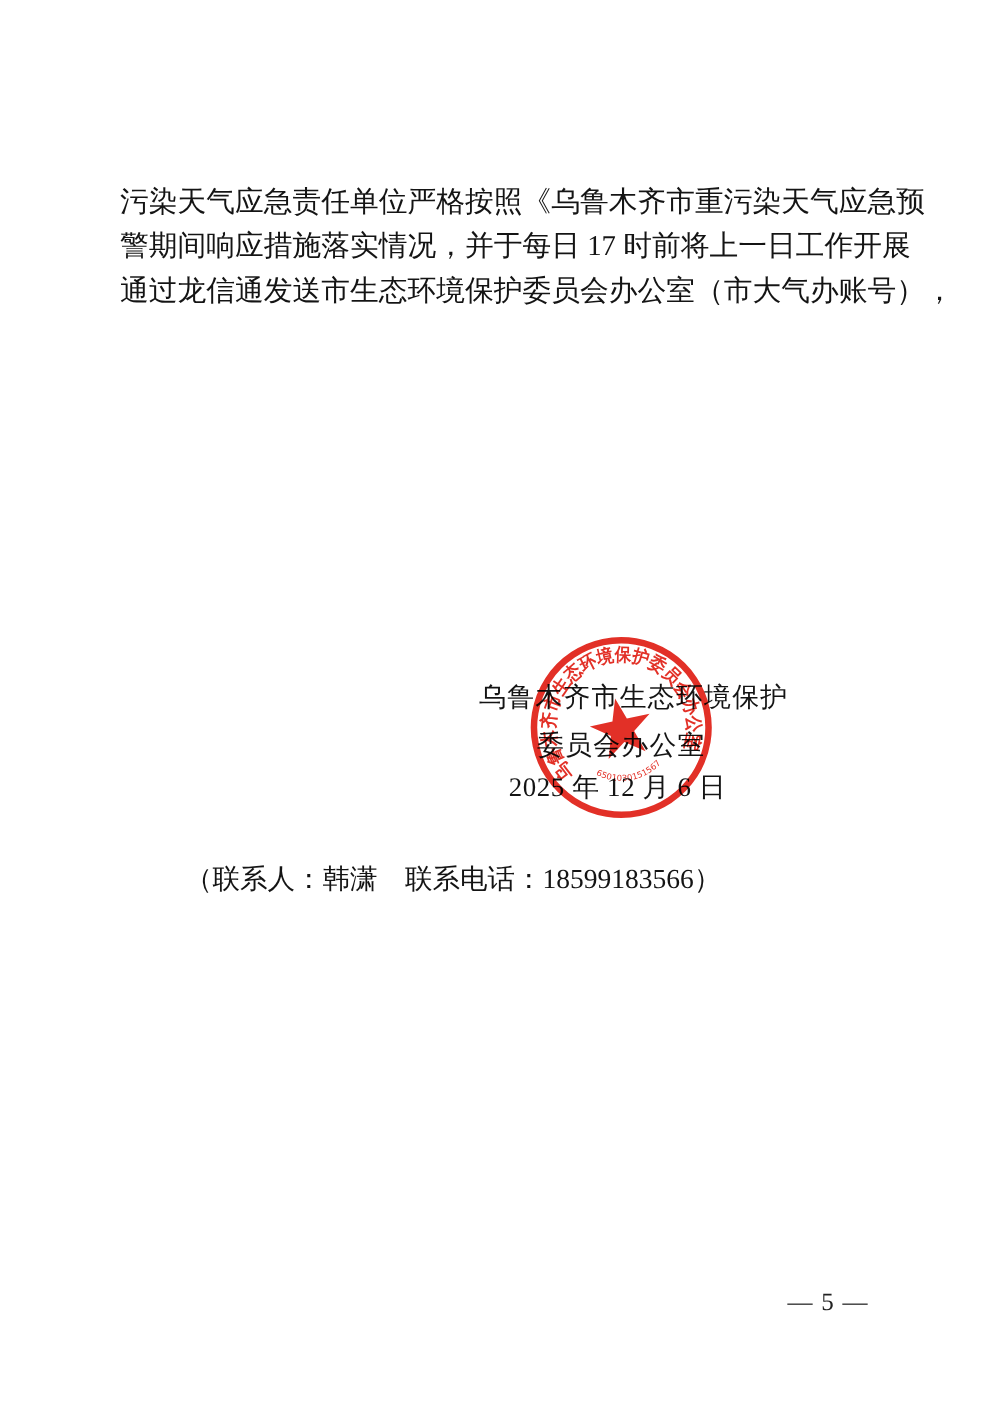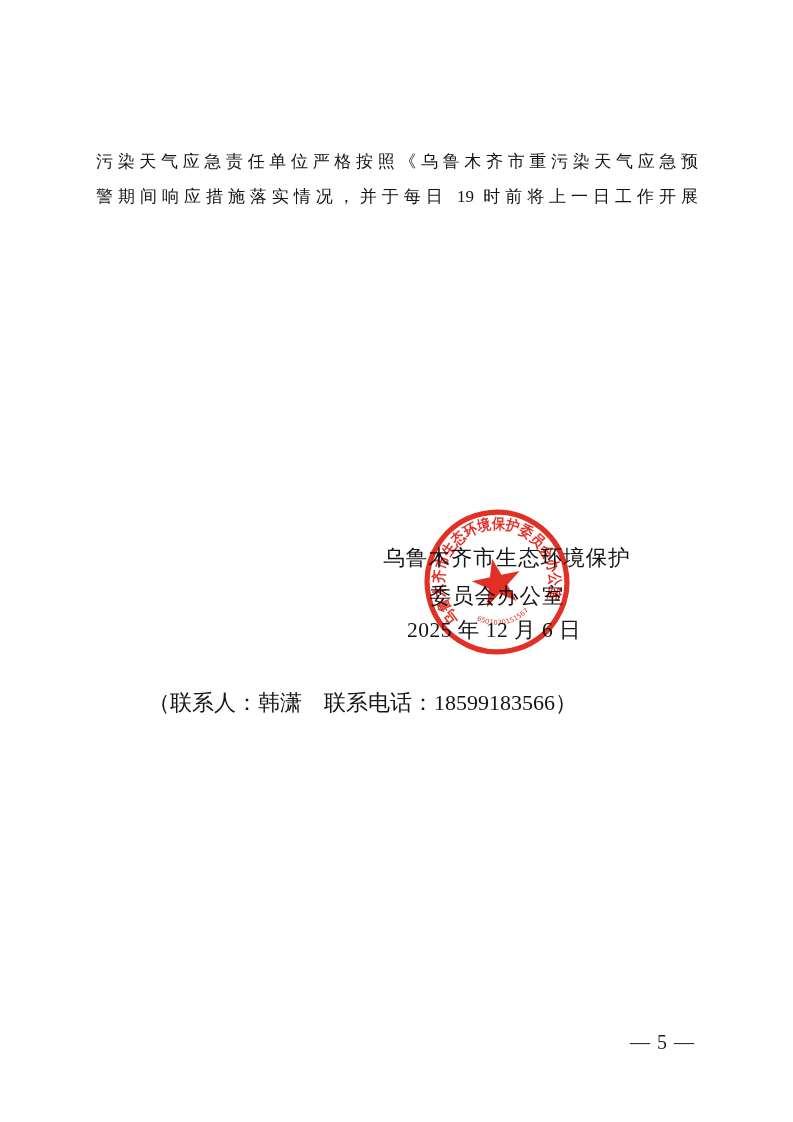--- a/index.html
+++ b/index.html
@@ -9,21 +9,21 @@
     position:relative;
     overflow:hidden;
     font-family:"Liberation Serif","DejaVu Serif",serif;
     color:#141414;
   }
   .content {
     position:absolute; left:96px; top:144px; width:602px;
   }
   .line {
     height:35.4px; line-height:35.4px;
-    font-size:17px;
+    font-size:23px;
     text-align:justify; text-align-last:justify;
     white-space:nowrap;
   }
   .line.last { text-align-last:left; }
   .line.indent { padding-left:43px; }
   .sig {
     position:absolute;
     font-size:21.5px; line-height:26px;
     letter-spacing:1px;
     transform:translateX(-50%);
@@ -48,21 +48,22 @@
     mix-blend-mode:multiply;
     opacity:0.95;
     pointer-events:none;
   }
 </style>
 </head>
 <body>
 
 <div class="content">
   <div class="line">污染天气应急责任单位严格按照《乌鲁木齐市重污染天气应急预</div>
-  <div class="line">警期间响应措施落实情况，并于每日 19 时前将上一日工作开展</div>
+  <div class="line">警期间响应措施落实情况，并于每日 17 时前将上一日工作开展</div>
+  <div class="line">通过龙信通发送市生态环境保护委员会办公室（市大气办账号），</div>
 </div>
 
 <div class="sig sig1">乌鲁木齐市生态环境保护</div>
 <div class="sig sig2">委员会办公室</div>
 <div class="sig sig-date">2025 年 12 月 6 日</div>
 
 <div class="contact">（联系人：韩潇　联系电话：18599183566）</div>
 
 <svg class="seal" viewBox="0 0 160 160" xmlns="http://www.w3.org/2000/svg">
   <defs>

